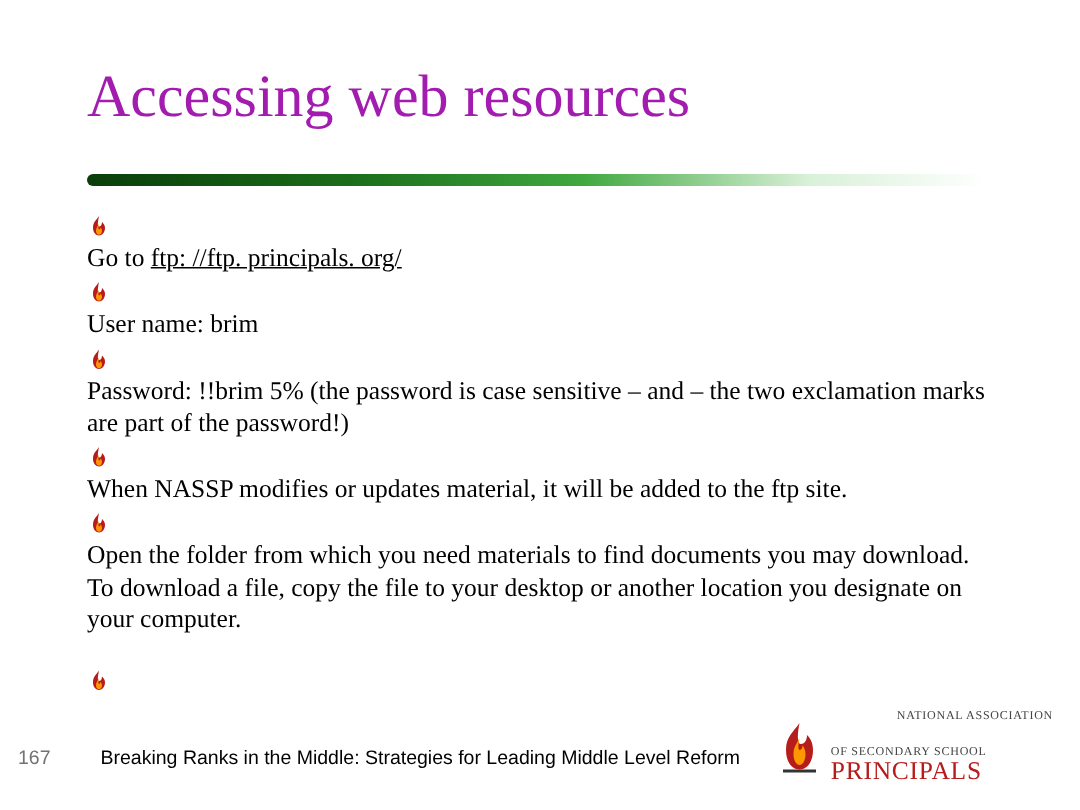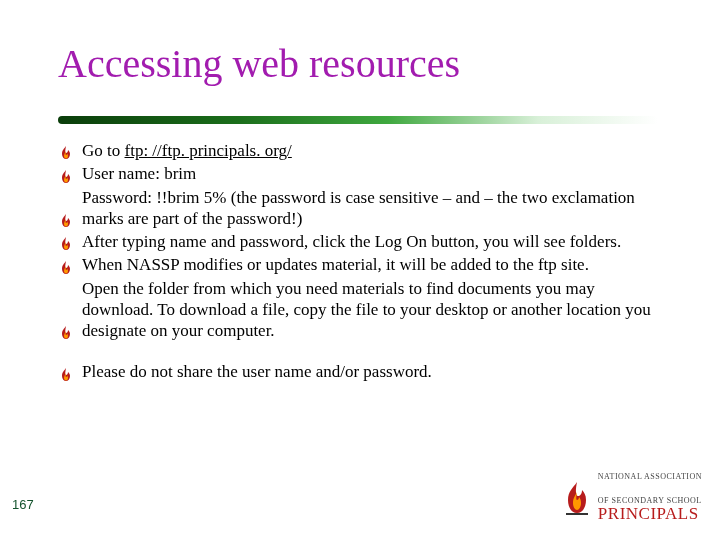--- a/index.html
+++ b/index.html
@@ -29,22 +29,23 @@
     border-radius: 4px;
   }
   .content {
     position: absolute;
     top: 140px;
     left: 58px;
     width: 600px;
   }
   .bullet-row {
     display: flex;
-    align-items: flex-end;
+    align-items: flex-start;
     margin-bottom: 2px;
+    flex-direction: column;
   }
   .bullet-icon {
     flex: 0 0 18px;
     margin-right: 6px;
     margin-top: 3px;
   }
   .bullet-icon svg { display: block; }
   .bullet-text {
     font-size: 17px;
     line-height: 1.25;
@@ -59,21 +60,21 @@
   .footer {
     position: absolute;
     bottom: 28px;
     left: 0;
     width: 720px;
     display: flex;
     align-items: center;
   }
   .page-num {
     font-size: 13px;
-    color: #14532d;
+    color: #737373;
     font-family: Arial, sans-serif;
     width: 67px;
     text-align: left;
     padding-left: 12px;
   }
   .footer-text {
     font-size: 13px;
     color: #000;
     font-family: Arial, sans-serif;
   }
@@ -86,21 +87,21 @@
     gap: 6px;
   }
   .logo-mark {
     width: 30px;
     height: 36px;
   }
   .logo-text {
     font-family: "Times New Roman", serif;
     line-height: 1;
   }
-  .logo-text .l1 { font-size: 8px; letter-spacing: 0.5px; color: #444; }
+  .logo-text .l1 { font-size: 8px; letter-spacing: 0.5px; color: #444; margin-left: 44px; }
   .logo-text .l2 { font-size: 8px; letter-spacing: 0.5px; color: #444; margin-top: 16px; }
   .logo-text .l3 { font-size: 17px; font-weight: normal; color: #b71c1c; letter-spacing: 0.5px; }
 </style>
 </head>
 <body>
 
 <div class="title">Accessing web resources</div>
 <div class="divider"></div>
 
 <div class="content">
@@ -130,29 +131,20 @@
   <div class="bullet-row">
     <span class="bullet-icon">
       <svg width="16" height="16" viewBox="0 0 16 16">
           <path d="M8 1 C6 4 4 5 4 9 C4 12 6 14 8 14 C10 14 12 12 12 9 C12 7 11 6 10 5 C10 7 9 8 8 8 C7 8 7 6 8 1 Z" fill="#b71c1c"></path>
           <path d="M8 6 C7 8 6 9 6 11 C6 12.5 7 13.5 8 13.5 C9 13.5 10 12.5 10 11 C10 10 9.5 9 9 8.5 C9 9.5 8.5 10 8 10 C7.5 10 7.5 8.5 8 6 Z" fill="#ff9800"></path>
         </svg>
     </span>
     <span class="bullet-text">Password:   !!brim 5% (the password is case sensitive – and – the two exclamation marks are part of the password!)</span>
   </div>
 
-  <div class="bullet-row">
-    <span class="bullet-icon">
-      <svg width="16" height="16" viewBox="0 0 16 16">
-          <path d="M8 1 C6 4 4 5 4 9 C4 12 6 14 8 14 C10 14 12 12 12 9 C12 7 11 6 10 5 C10 7 9 8 8 8 C7 8 7 6 8 1 Z" fill="#b71c1c"></path>
-          <path d="M8 6 C7 8 6 9 6 11 C6 12.5 7 13.5 8 13.5 C9 13.5 10 12.5 10 11 C10 10 9.5 9 9 8.5 C9 9.5 8.5 10 8 10 C7.5 10 7.5 8.5 8 6 Z" fill="#ff9800"></path>
-        </svg>
-    </span>
-    <span class="bullet-text">After typing name and password, click the Log On button, you will see folders.</span>
-  </div>
 
   <div class="bullet-row">
     <span class="bullet-icon">
       <svg width="16" height="16" viewBox="0 0 16 16">
           <path d="M8 1 C6 4 4 5 4 9 C4 12 6 14 8 14 C10 14 12 12 12 9 C12 7 11 6 10 5 C10 7 9 8 8 8 C7 8 7 6 8 1 Z" fill="#b71c1c"></path>
           <path d="M8 6 C7 8 6 9 6 11 C6 12.5 7 13.5 8 13.5 C9 13.5 10 12.5 10 11 C10 10 9.5 9 9 8.5 C9 9.5 8.5 10 8 10 C7.5 10 7.5 8.5 8 6 Z" fill="#ff9800"></path>
         </svg>
     </span>
     <span class="bullet-text">When NASSP modifies or updates material, it will be added to the ftp site.</span>
   </div>
@@ -169,27 +161,27 @@
 
   <div class="gap"></div>
 
   <div class="bullet-row note">
     <span class="bullet-icon">
       <svg width="16" height="16" viewBox="0 0 16 16">
           <path d="M8 1 C6 4 4 5 4 9 C4 12 6 14 8 14 C10 14 12 12 12 9 C12 7 11 6 10 5 C10 7 9 8 8 8 C7 8 7 6 8 1 Z" fill="#b71c1c"></path>
           <path d="M8 6 C7 8 6 9 6 11 C6 12.5 7 13.5 8 13.5 C9 13.5 10 12.5 10 11 C10 10 9.5 9 9 8.5 C9 9.5 8.5 10 8 10 C7.5 10 7.5 8.5 8 6 Z" fill="#ff9800"></path>
         </svg>
     </span>
-    <span class="bullet-text">Please do not share the user name and/or password.</span>
   </div>
 
 </div>
 
 <div class="footer">
   <div class="page-num">167</div>
+  <div class="footer-text">Breaking Ranks in the Middle: Strategies for Leading Middle Level Reform</div>
 </div>
 
 <div class="logo">
   <div class="logo-mark">
     <svg width="30" height="36" viewBox="0 0 30 36">
       <path d="M15 2 C11 8 6 11 6 20 C6 28 10 33 15 33 C20 33 24 28 24 20 C24 15 22 12 20 10 C20 14 18 16 16 16 C14 16 13 12 15 2 Z" fill="#b71c1c"></path>
       <path d="M15 12 C13 16 11 18 11 23 C11 27 13 30 15 30 C17 30 19 27 19 23 C19 20 18 18 17 17 C17 19 16 20 15 20 C14 20 14 17 15 12 Z" fill="#ff9800"></path>
       <rect x="4" y="33" width="22" height="2" fill="#333"></rect>
     </svg>
   </div>

